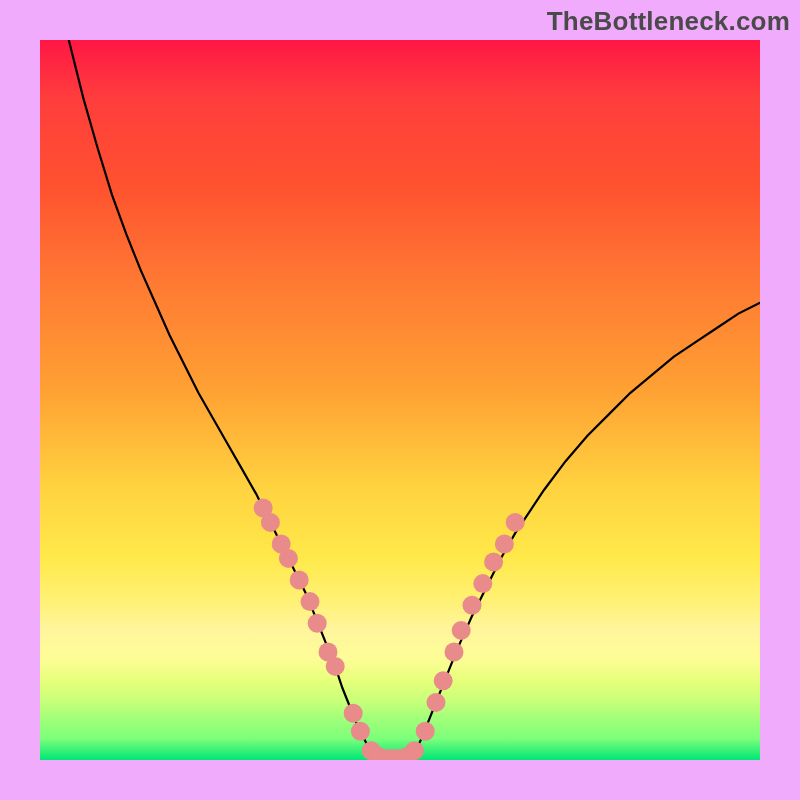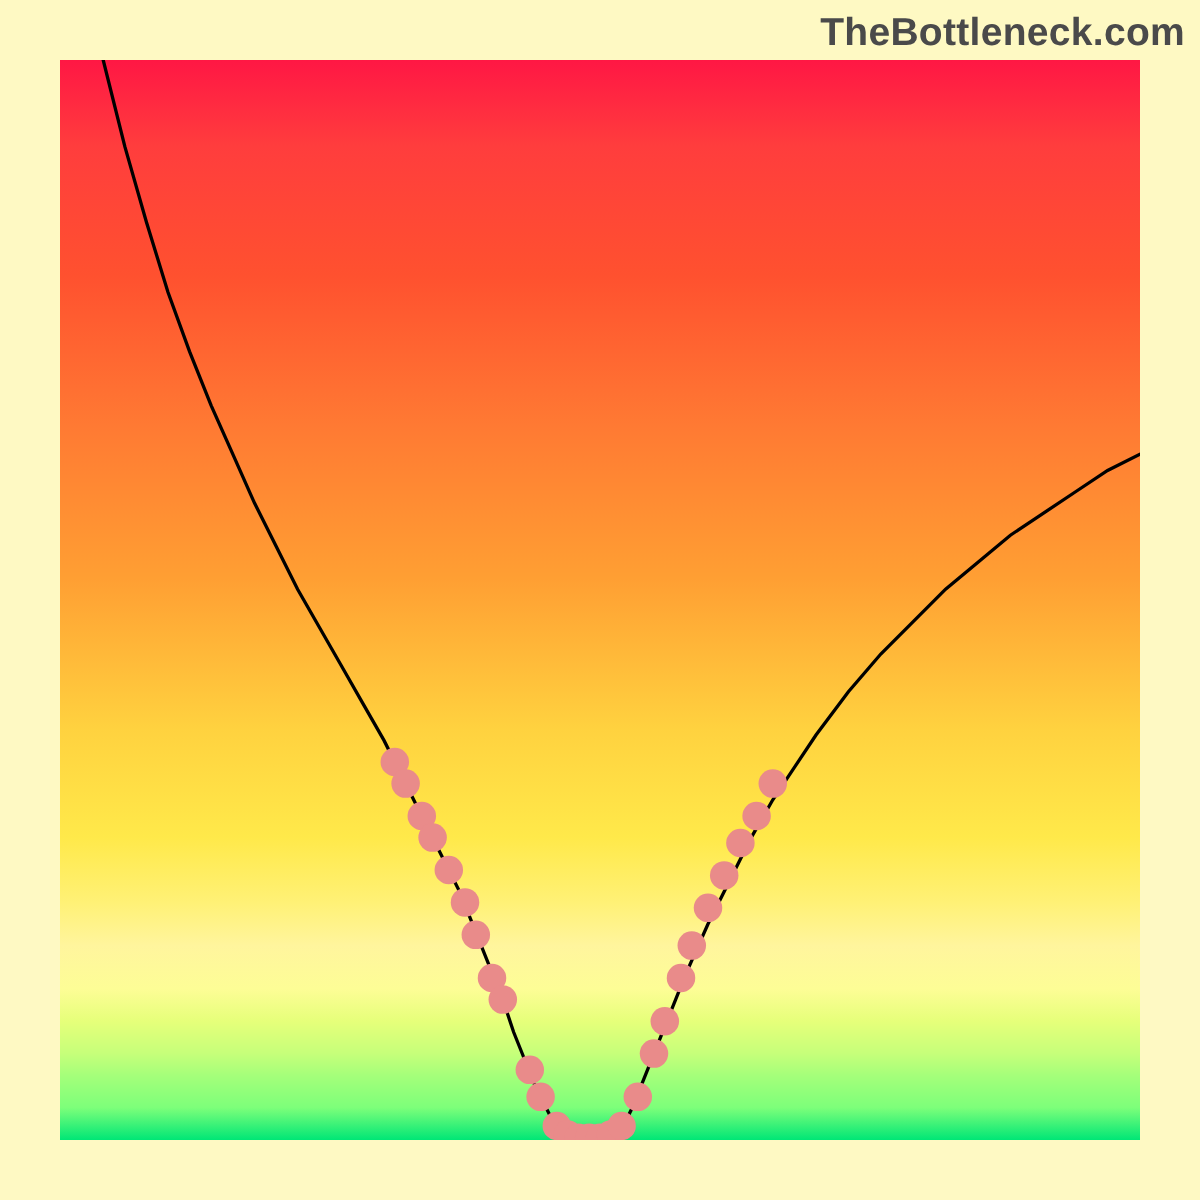--- a/index.html
+++ b/index.html
@@ -8,21 +8,21 @@
     width: 800px;
     height: 800px;
     background: #000;
     font-family: Arial, Helvetica, sans-serif;
     overflow: hidden;
   }
   .frame {
     position: relative;
     width: 800px;
     height: 800px;
-    background: #fef9c3;
+    background: #f0abfc;
   }
   .plot {
     position: absolute;
     left: 40px;
     top: 40px;
     width: 720px;
     height: 720px;
     overflow: hidden;
   }
   .gradient {

